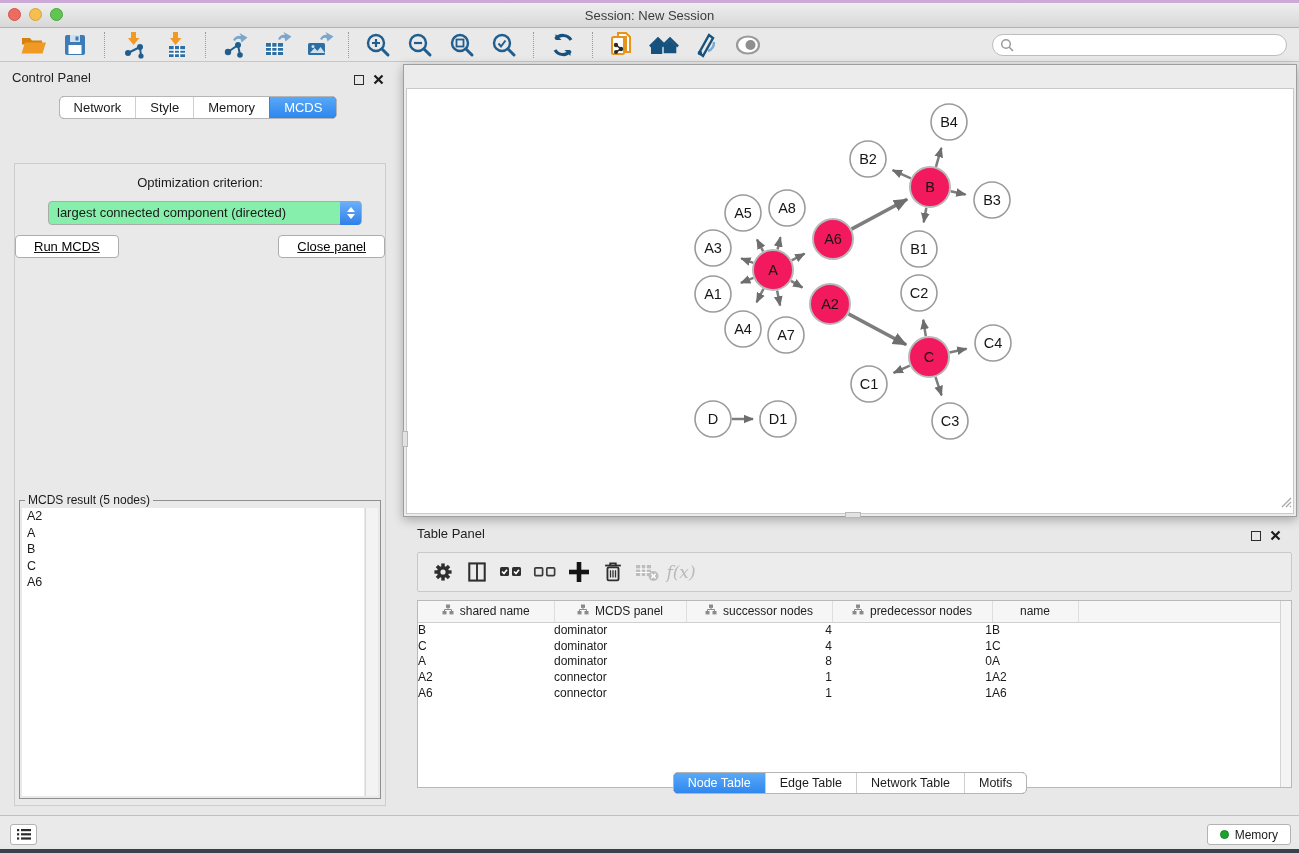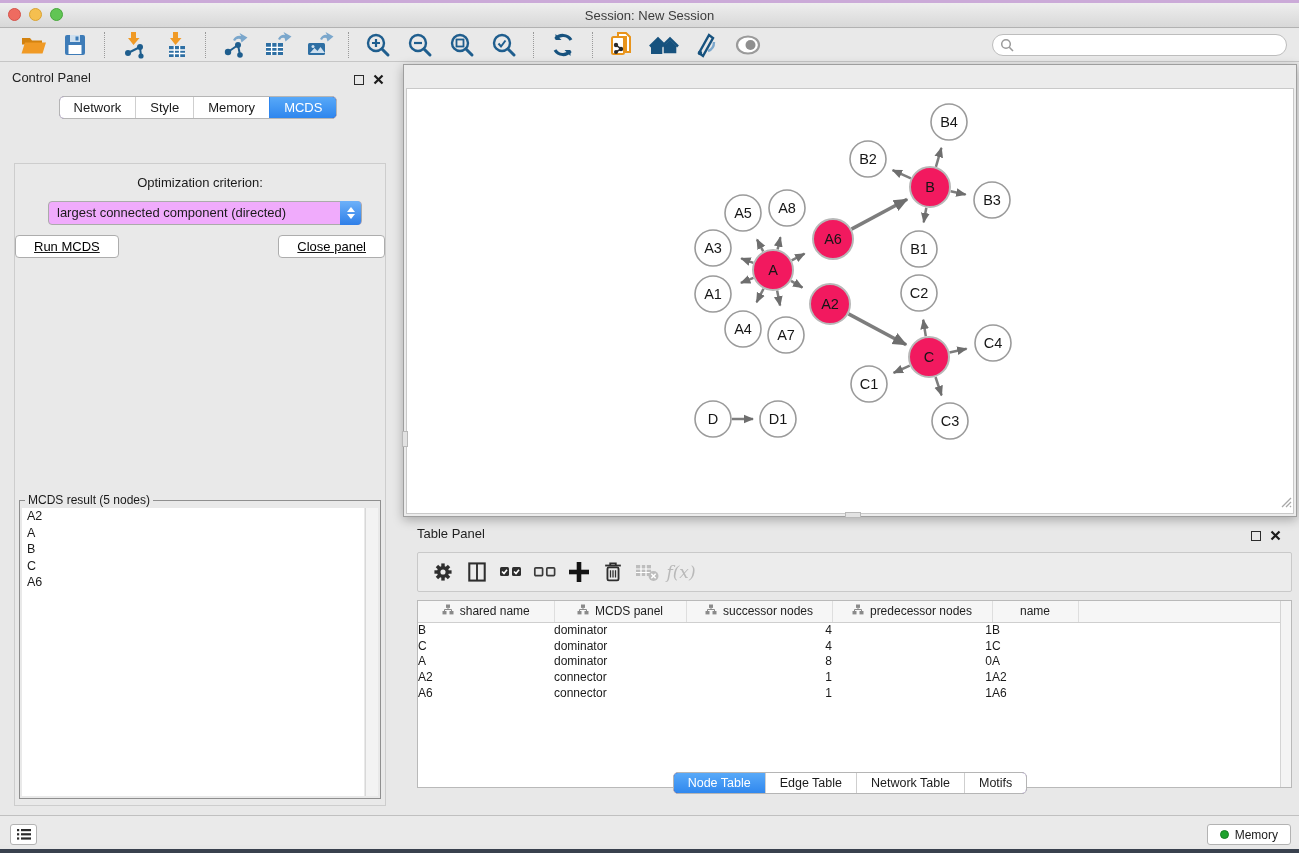--- a/index.html
+++ b/index.html
@@ -36,21 +36,21 @@
   .float-box { width:10px; height:10px; border:1.6px solid #2b2b2b; }
   .cp-tabs { position:absolute; left:0; right:0; top:32px; display:flex; justify-content:center; }
   .seg { display:flex; border:1px solid #b5b5b5; border-radius:5px; overflow:hidden; background:#4c1d95; }
   .seg-tab { padding:0 14px; height:21px; line-height:21px; font-size:13px; background:#fff;
              border-left:1px solid #cfcfcf; cursor:default; white-space:nowrap; }
   .seg-tab:first-child { border-left:none; }
   .seg-tab.active { background:linear-gradient(#58a9f8,#2e86ee); color:#fff; border-left-color:#2e86ee; }
   .cp-body { position:absolute; left:10px; right:6px; top:53px; bottom:2px;
              background:#e9e9e9; border:1px solid #cdcdcd;margin-top:46px; }
   .opt-label { position:absolute; left:0; right:0; top:11px; text-align:center; font-size:13px; }
-  .cp-select { position:absolute; left:33px; top:37px; width:314px; height:24px; background:#f0abfc;
+  .cp-select { position:absolute; left:33px; top:37px; width:314px; height:24px; background:#86efac;
                border:1px solid #ababab; border-radius:4px; font-size:13px; line-height:22px;
                padding-left:8px; }
   .cp-select .stepper { position:absolute; right:0; top:-1px; width:21px; height:24px;
                background:linear-gradient(#6db1f9,#2f7fe8); border-radius:0 4px 4px 0;
                display:flex; flex-direction:column; align-items:center; justify-content:center; gap:2px; }
   .chev { width:0; height:0; border-left:4px solid transparent; border-right:4px solid transparent; }
   .chev.up { border-bottom:5px solid #fff; }
   .chev.down { border-top:5px solid #fff; }
   .cp-buttons { position:absolute; left:0; right:0; top:71px; display:flex; justify-content:space-between; gap:14px;text-decoration:underline; }
   .btn { height:23px; line-height:21px; padding:0 18px; background:#fff; border:1px solid #adadad;

